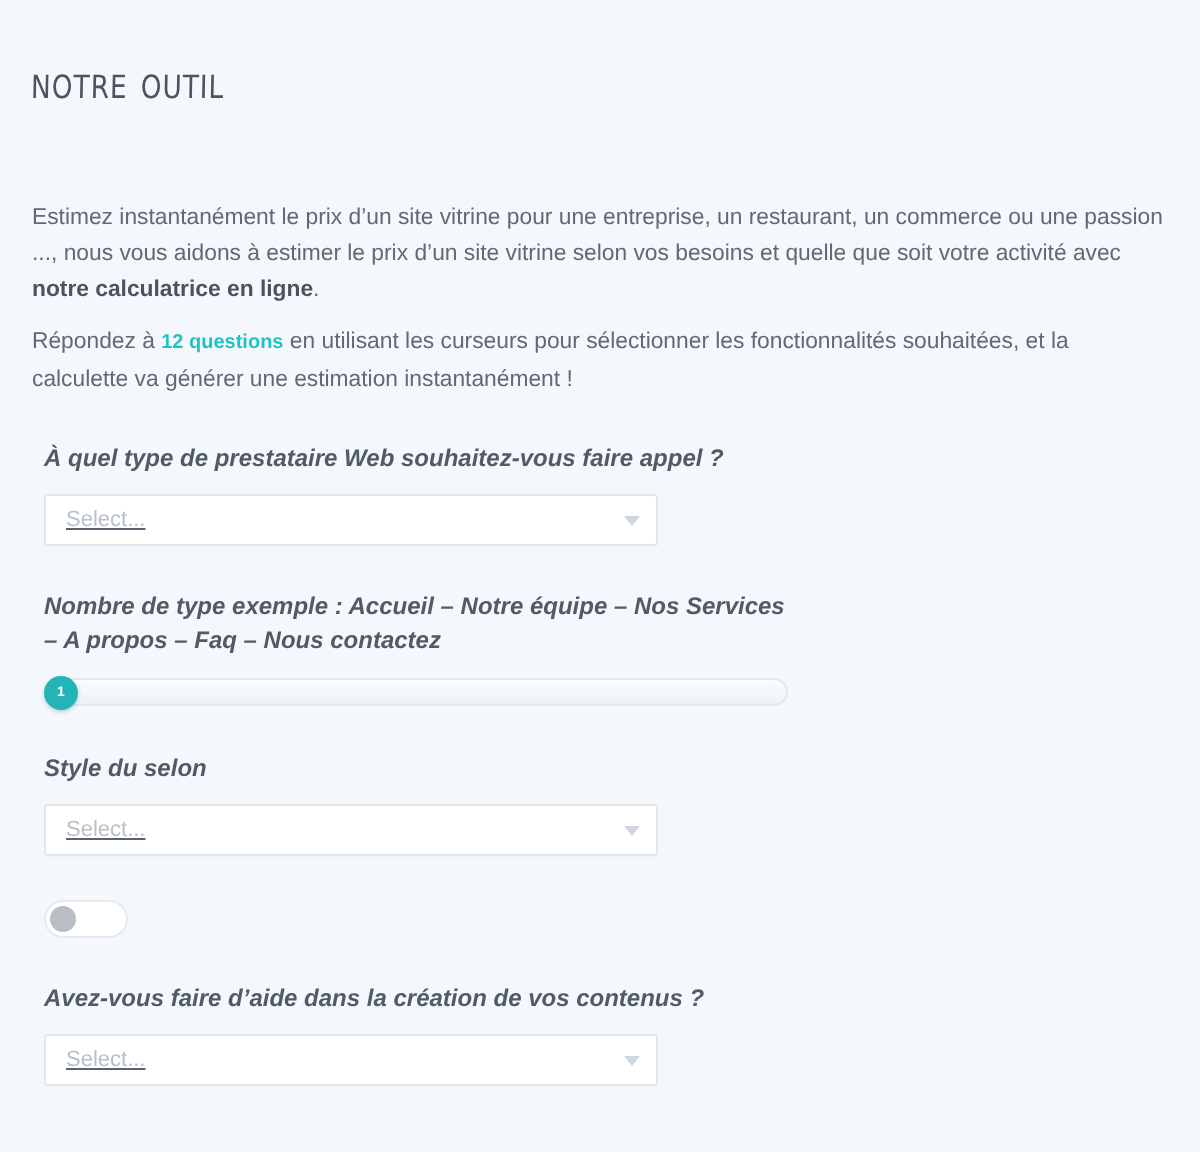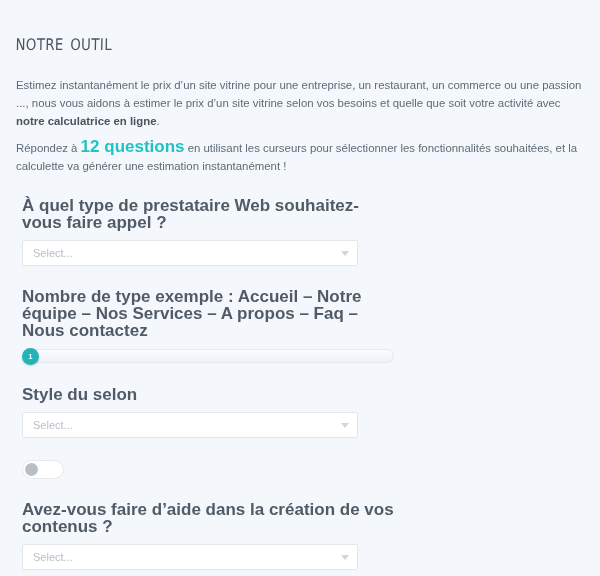--- a/index.html
+++ b/index.html
@@ -48,54 +48,56 @@
     margin: 0;
     padding: 0 2px;
   }
   .intro p {
     margin: 0 0 8px 0;
     font-size: 11.4px;
     line-height: 18px;
     color: #5f6a75;
   }
   .intro p:first-child {
-    margin-top: 20px;
+    margin-top: 44px;
   }
   .intro .strong {
     font-weight: bold;
     color: #4a535e;
   }
   .intro .accent {
     color: #23c2c2;
     font-weight: bold;
-    font-size: 17px;
+    font-size: 10px;
   }
 
   
   .form {
     padding: 14px 2px 0 2px;
   }
   .field {
     margin-bottom: 22px;
   }
   .field-label {
     display: block;
-    font-size: 17px;
+    font-size: 12px;
     line-height: 17px;
     font-weight: 600;
     color: #515b66;
     margin: 0 12px 9px 6px;
     max-width: 372px;
+    font-style: italic;
   }
 
   
   .select-wrap {
     position: relative;
-    width: 336px;
+    width: 307px;
     margin-left: 6px;
+    text-decoration: underline;
   }
   .select-box {
     box-sizing: border-box;
     width: 100%;
     height: 26px;
     background: #ffffff;
     border: 1px solid #e3e7ec;
     border-radius: 2px;
     font-size: 11px;
     line-height: 24px;

